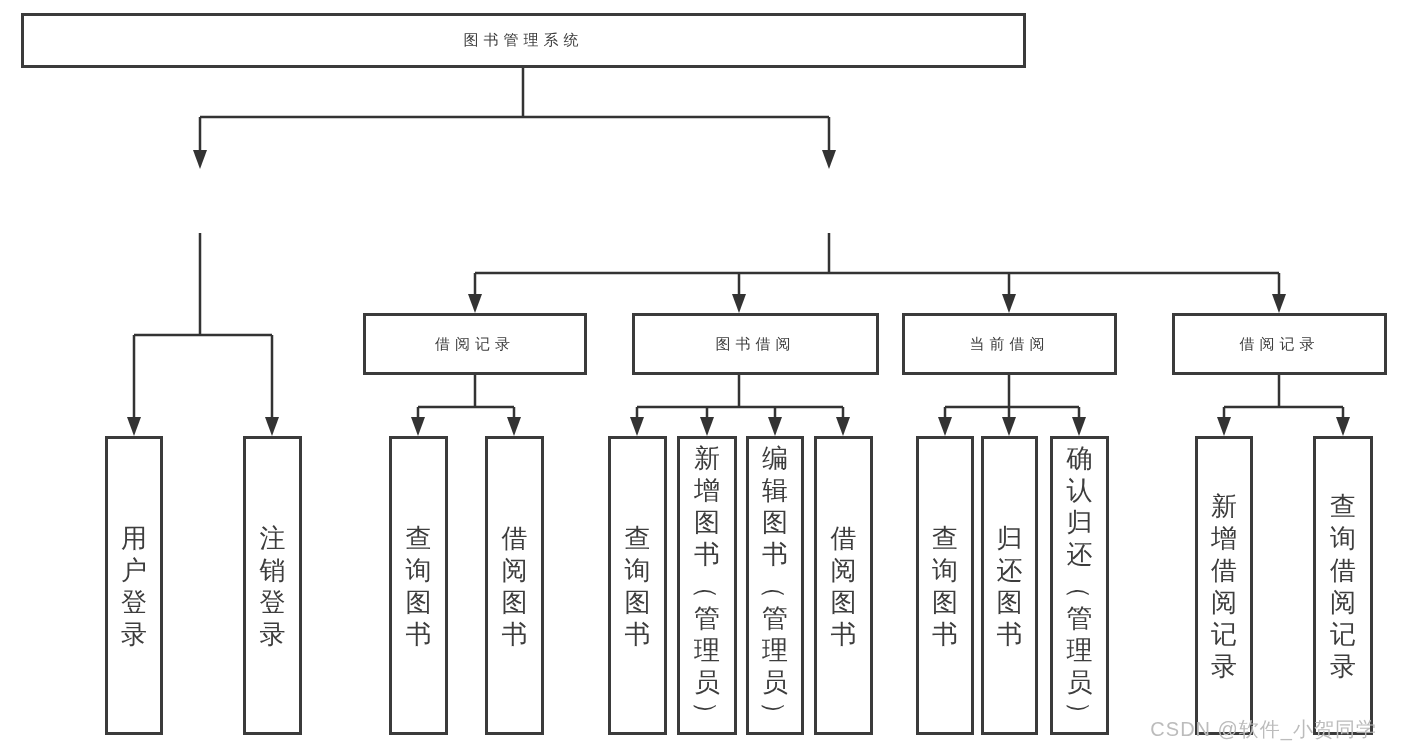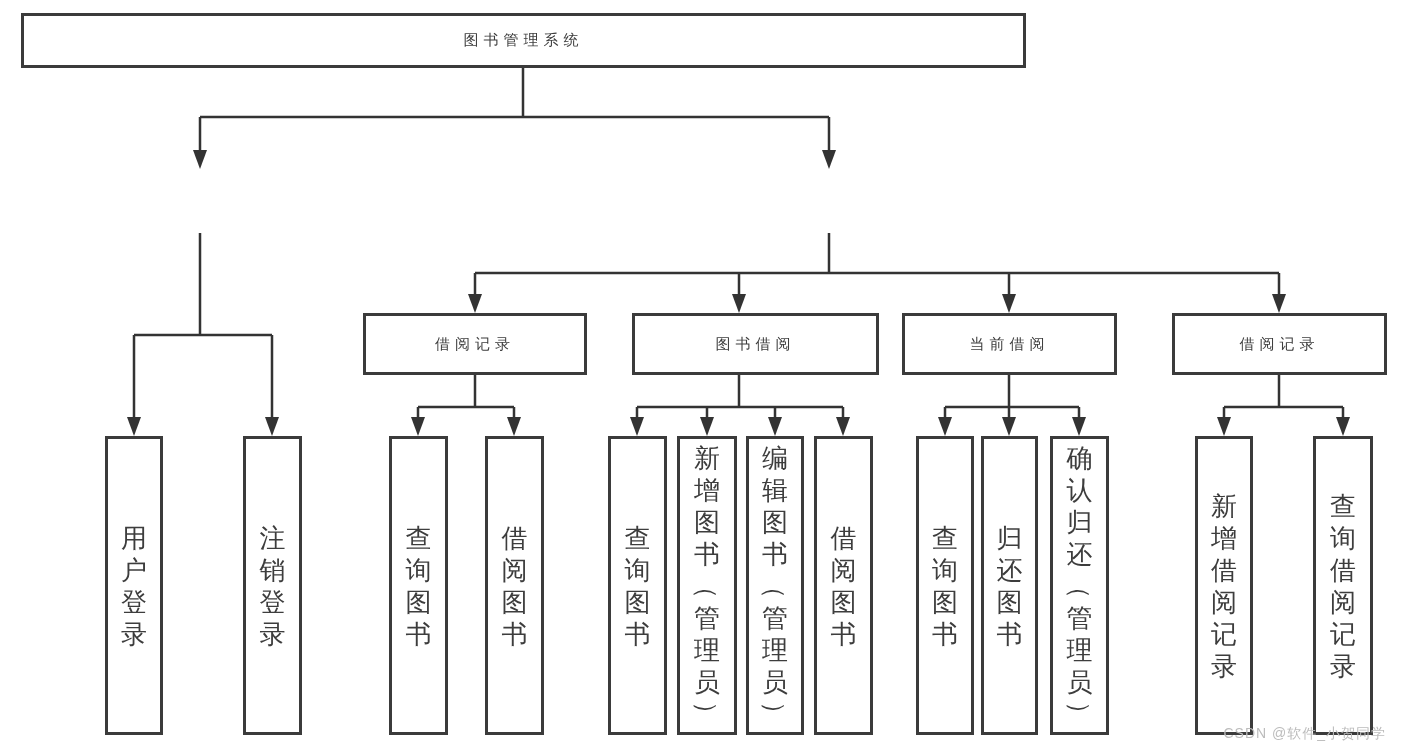--- a/index.html
+++ b/index.html
@@ -23,22 +23,22 @@
   .vbox{align-items:center;justify-content:center;}
   .vtext{
     display:flex;flex-direction:column;
     align-items:center;justify-content:center;
     font-size:26px;
   }
   .vchar{line-height:32px;height:32px;text-align:center;}
   .vchar.rot{transform:rotate(90deg);}
   .watermark{
     position:absolute;
-    right:19px;bottom:4px;
-    font-size:14px;
+    right:28px;bottom:4px;
+    font-size:20px;
     color:var(--wm,#bcbcbc);
     letter-spacing:1px;
     white-space:nowrap;
   }
 </style>
 </head>
 <body>
 
 <div id="canvas" style="--line: #333333; --border: #3b3b3b; --text: #3d3d3d; --wm: #bcbcbc; --bg: #ffffff;">
 

